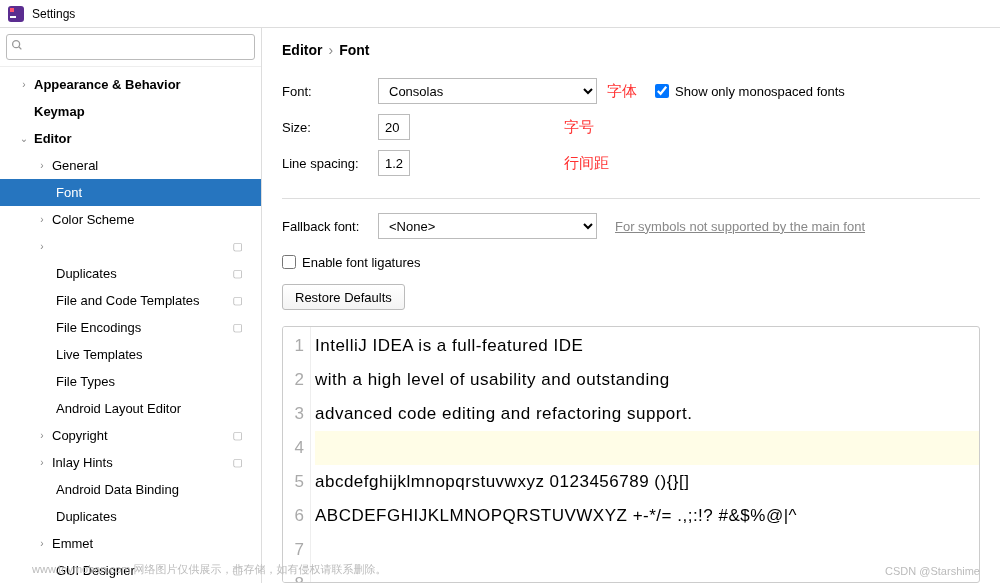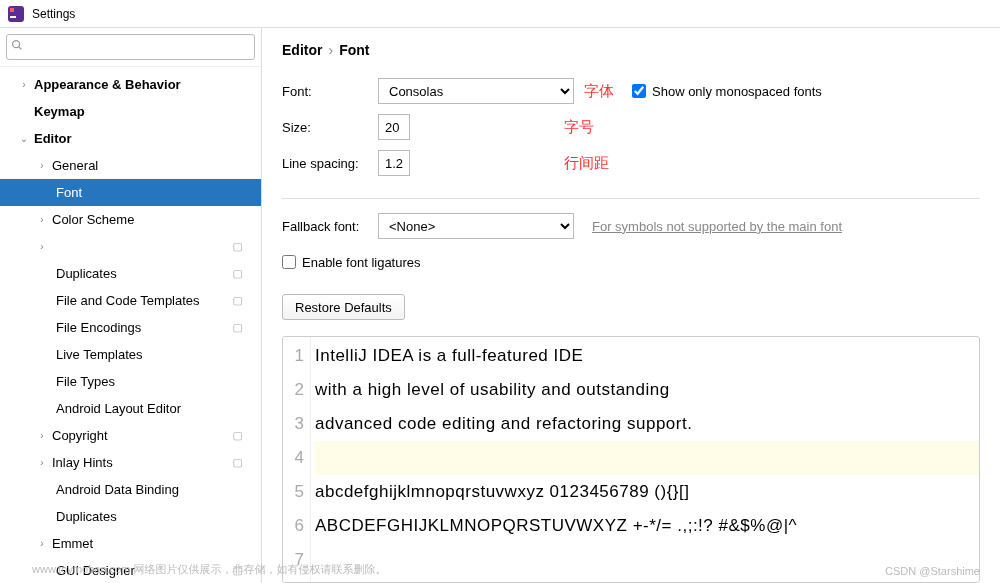--- a/index.html
+++ b/index.html
@@ -30,21 +30,21 @@
     .tree-item .label { flex: 1; }
     .tree-item.bold .label { font-weight: 600; }
     .tree-item .proj-icon { position: absolute; right: 18px; color: #aaa; font-size: 11px; }
     
     .content { flex: 1; padding: 14px 20px 0 20px; display: flex; flex-direction: column; overflow: hidden; }
     .breadcrumb { font-size: 14px; font-weight: 600; margin-bottom: 20px; display: flex; align-items: center; gap: 6px; }
     .breadcrumb .sep { color: #888; font-weight: 400; }
     
     .form-row { display: flex; align-items: center; margin-bottom: 10px; }
     .form-row .lbl { width: 96px; }
-    .form-row .ctrl { width: 196px; }
+    .form-row .ctrl { width: 219px; }
     .form-row .annot { color: #ff3030; margin-left: 10px; font-size: 15px; }
     select, input[type=text] { height: 26px; border: 1px solid #bbb; padding: 0 6px; font-size: 13px; background: #fff; }
     select { width: 196px; }
     input.small { width: 32px; }
     .checkbox-row { display: flex; align-items: flex-start; gap: 6px; }
     .checkbox-row input[type=checkbox] { width: 14px; height: 14px; }
     .inline-after { margin-left: 18px; }
     
     .divider { border: 0; border-top: 1px solid #ddd; margin: 12px 0 14px 0; }
     .hint { color: #888; margin-left: 18px; text-decoration: underline; }
@@ -210,21 +210,21 @@
       <span class="hint">For symbols not supported by the main font</span>
     </div>
 
     <div class="form-row" style="margin-top:6px">
       <label class="checkbox-row">
         <input type="checkbox" style="">
         <span>Enable font ligatures</span>
       </label>
     </div>
 
-    <div style="margin-top:14px">
+    <div style="margin-top:4px">
       <button class="restore-btn">Restore Defaults</button>
     </div>
 
     <div class="preview">
       <div class="gutter" id="gutter">
           <div>1</div>
           <div>2</div>
           <div>3</div>
           <div>4</div>
           <div>5</div>

